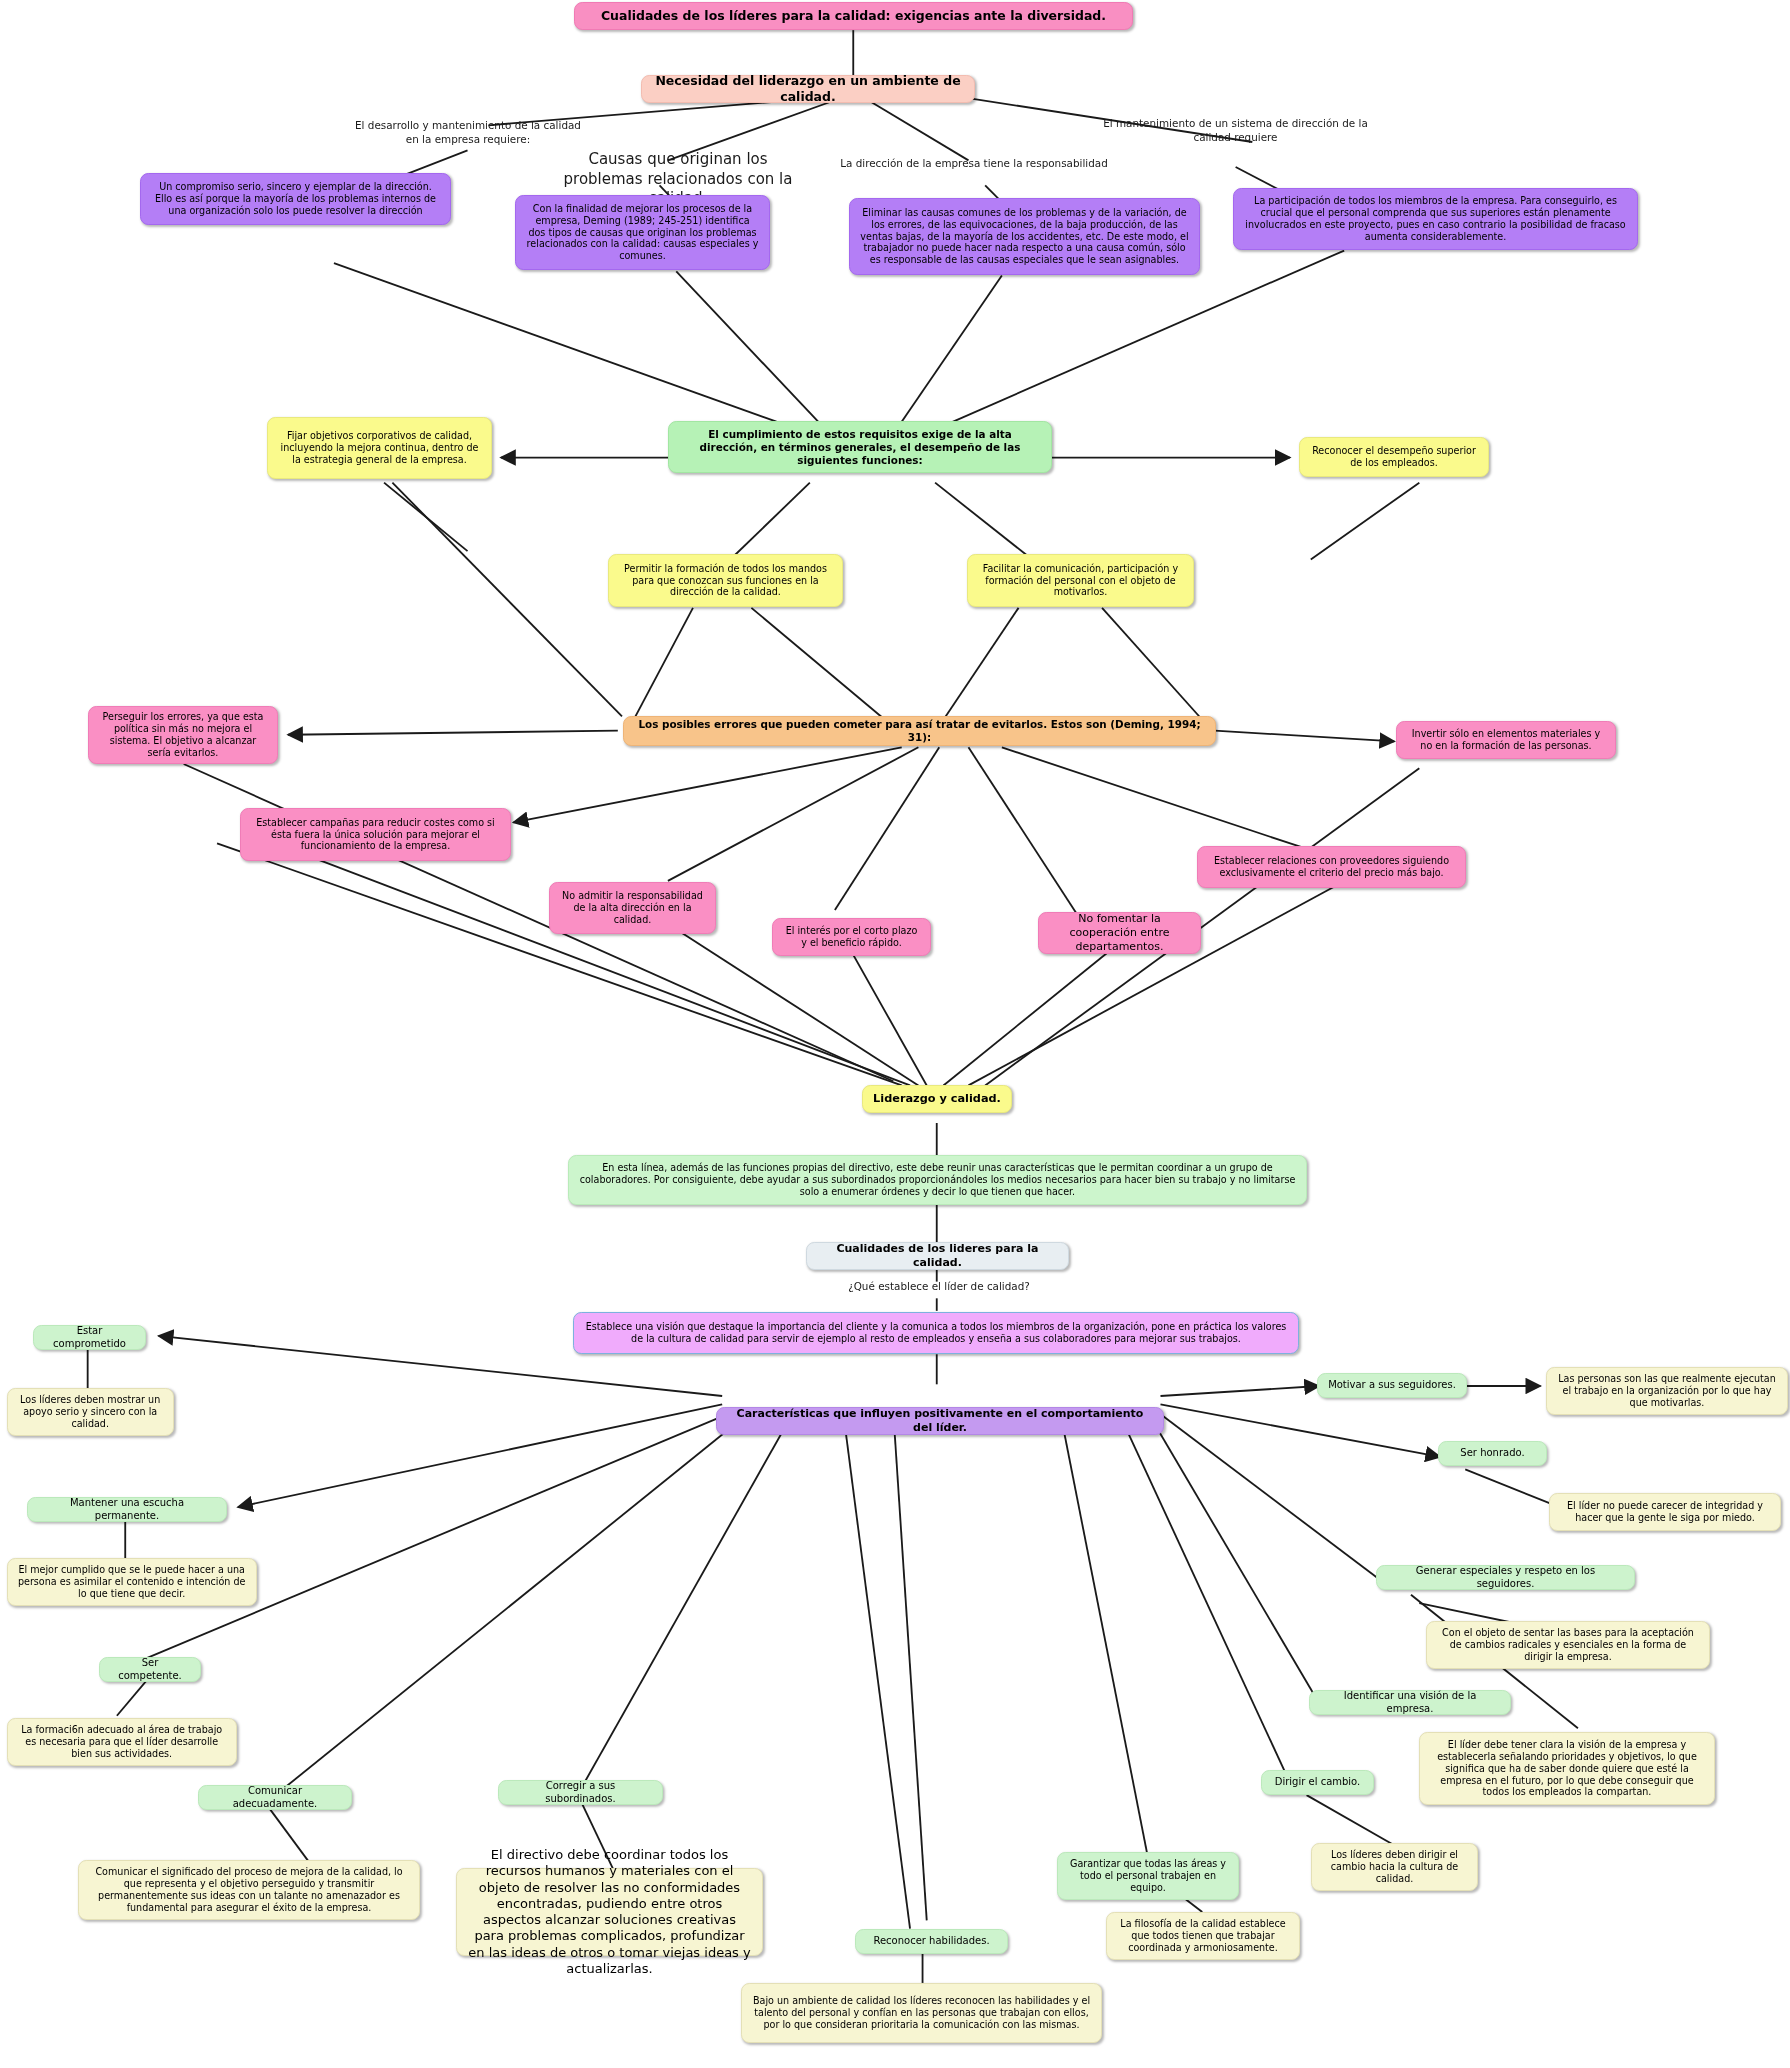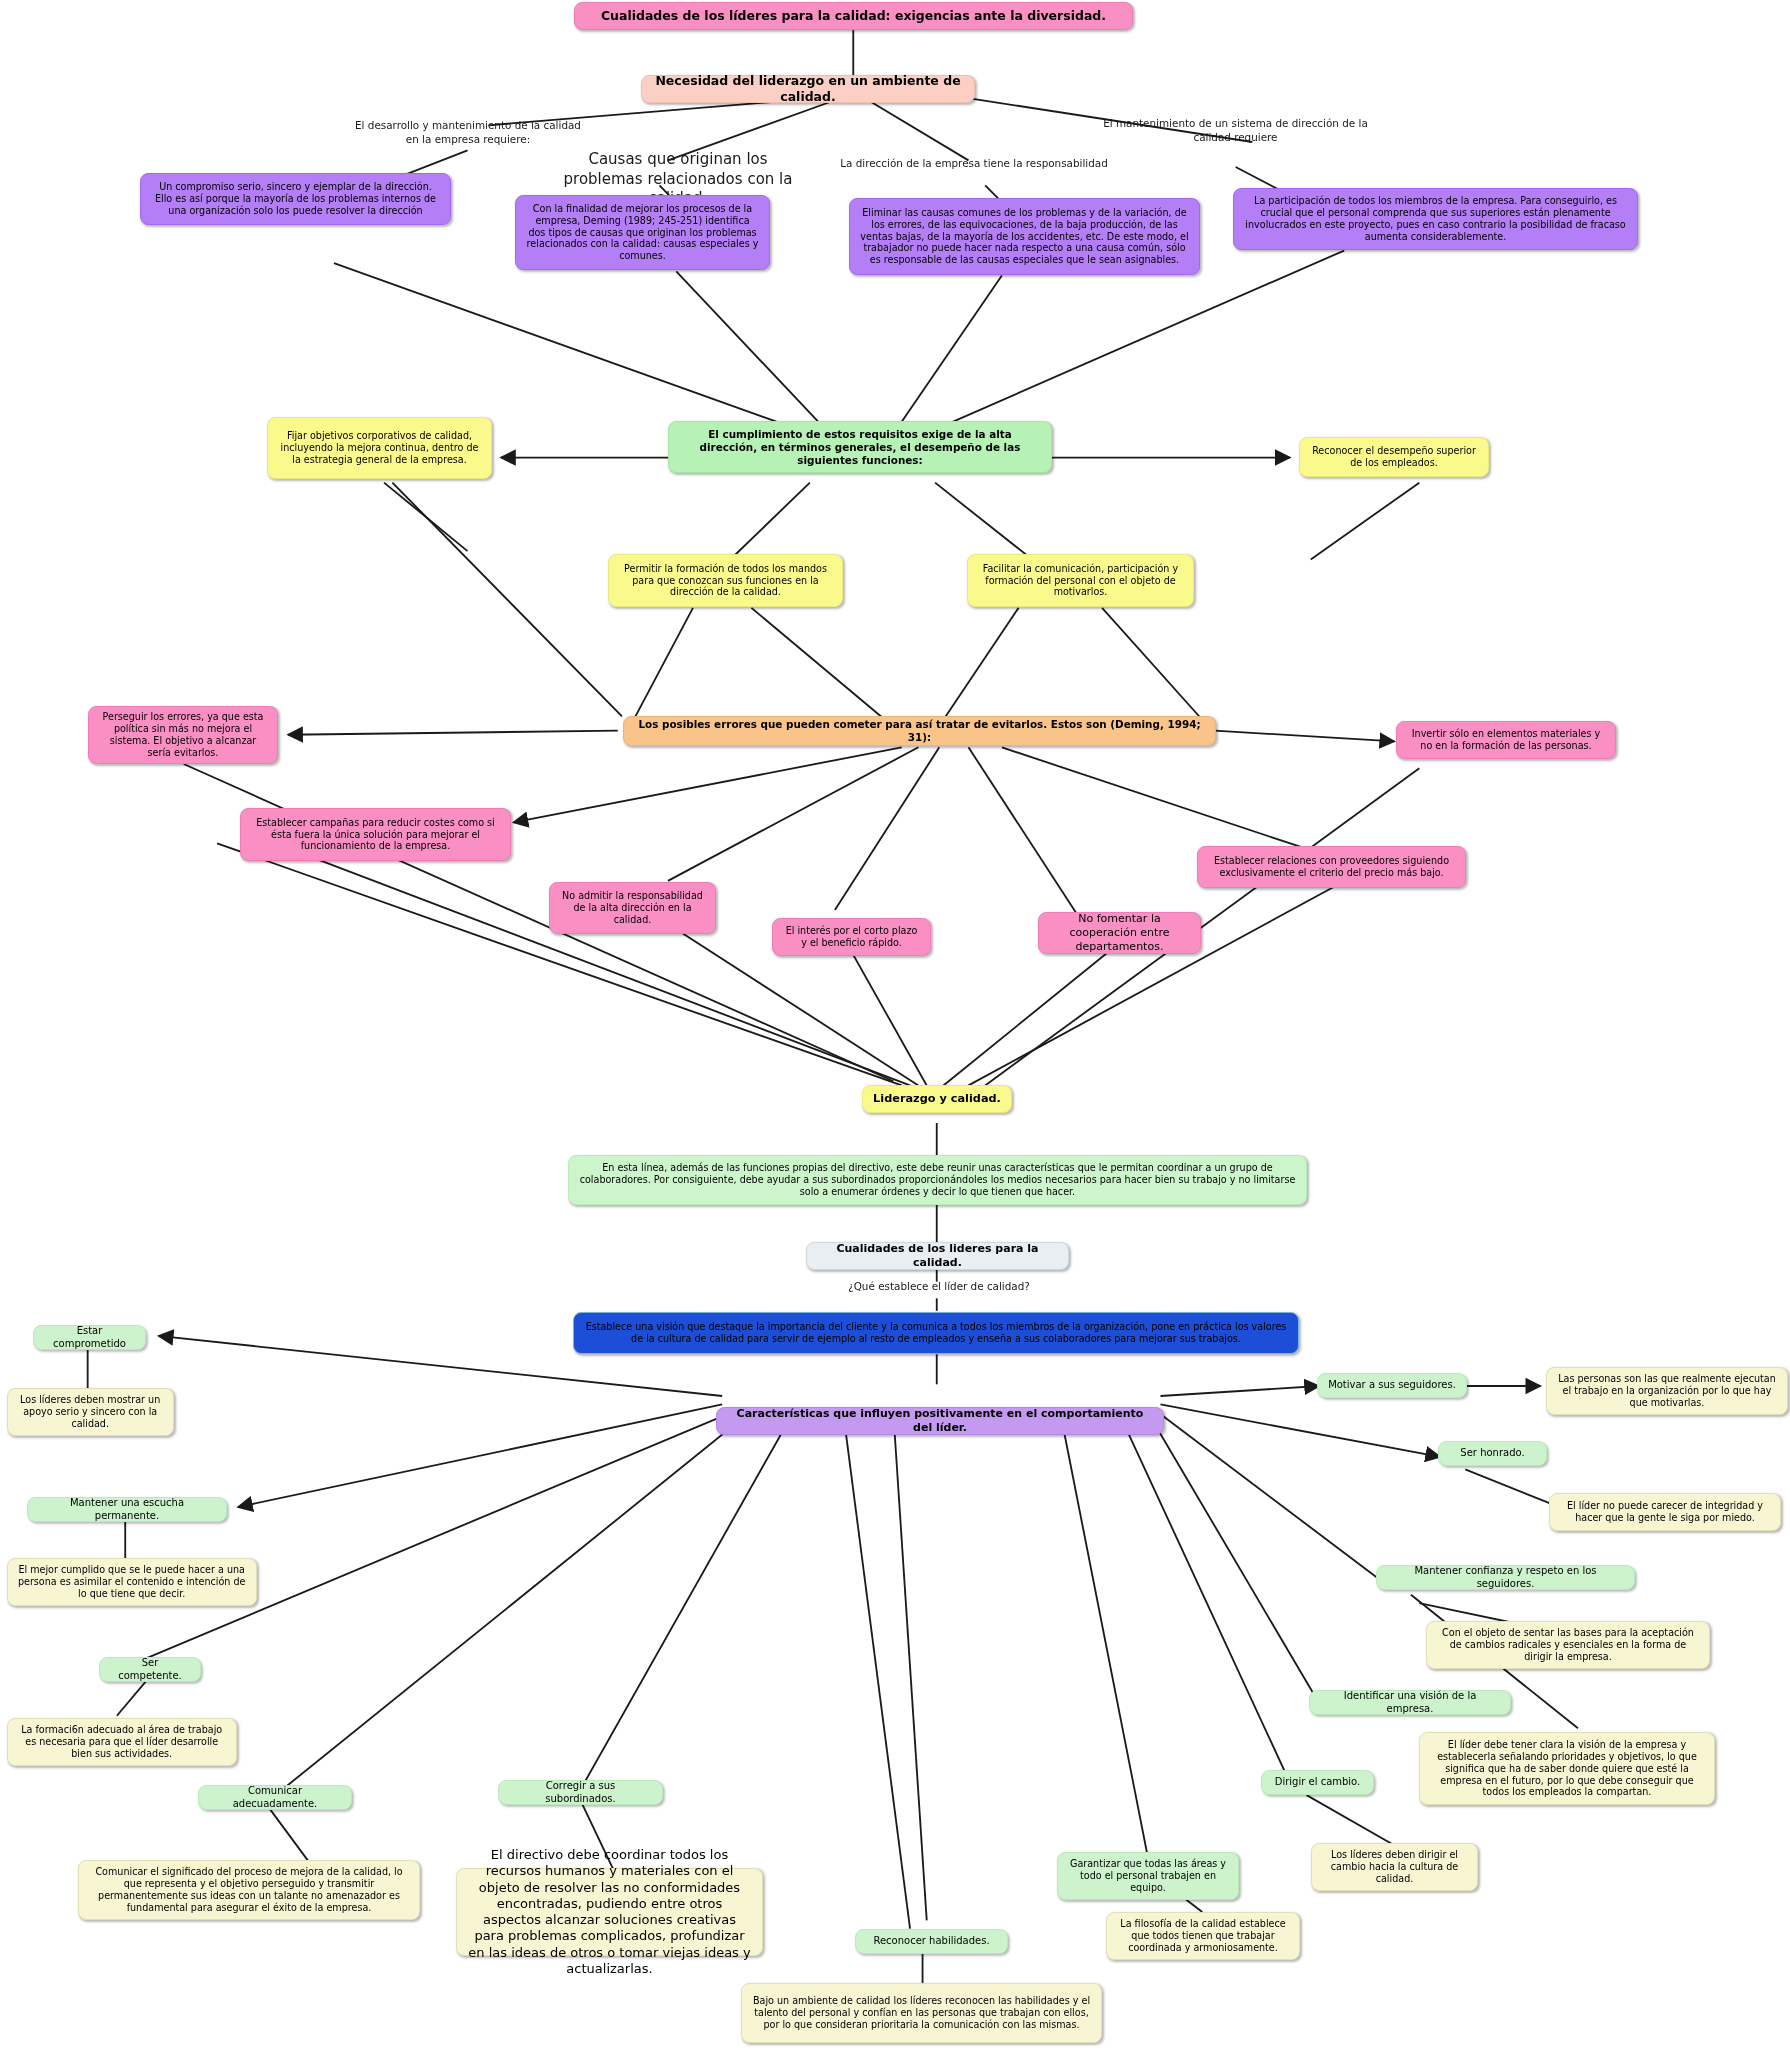--- a/index.html
+++ b/index.html
@@ -15,21 +15,21 @@
   .salmon{background:#fbcfc4;border:0.8px solid #f3bcb0;font-weight:bold;}
   .purple{background:#b47ef6;border:0.8px solid #a468ef;}
   .green-hdr{background:#b6f2b6;border:0.8px solid #a2e6a2;font-weight:bold;}
   .green{background:#ccf5cc;border:0.8px solid #b9ebb9;}
   .green-soft{background:#cdf3cd;border:0.8px solid #bbe9bb;}
   .yellow{background:#fafa8c;border:0.8px solid #e9e97e;}
   .yellow-hdr{background:#fafa8c;border:0.8px solid #e9e97e;font-weight:bold;}
   .orange{background:#f8c48a;border:0.8px solid #eeb477;font-weight:bold;}
   .pink{background:#fa8fc4;border:0.8px solid #f07cb7;}
   .grayblue{background:#e8eef2;border:0.8px solid #cfd9e0;font-weight:bold;}
-  .blue{background:#1d4ed8;border:0.8px solid #7cb1de;}
+  .blue{background:#f0abfc;border:0.8px solid #7cb1de;}
   .lilac{background:#c49af0;border:0.8px solid #b387e6;font-weight:bold;}
   .cream{background:#f7f5d2;border:0.8px solid #e4e0b6;}
   .plainlabel{position:absolute;text-align:center;color:#1a1a1a;
      background:transparent;border:none;box-shadow:none;line-height:1.3;}
 </style>
 </head>
 <body>
 
 <div id="canvas">
 
@@ -308,21 +308,21 @@
 </div>
 
 <div class="node green-soft" style="left:1309px;top:1690px;width:202px;height:25px;font-size:10px;">
   <span>Identificar una visión de la empresa.</span>
 </div>
 <div class="node cream" style="left:1419px;top:1732px;width:296px;height:73px;font-size:9.6px;">
   <span>El líder debe tener clara la visión de la empresa y establecerla señalando prioridades y objetivos, lo que significa que ha de saber donde quiere que esté la empresa en el futuro, por lo que debe conseguir que todos los empleados la compartan.</span>
 </div>
 
 <div class="node green-soft" style="left:1376px;top:1565px;width:259px;height:25px;font-size:10px;">
-  <span>Mantener confianza y respeto en los seguidores.</span>
+  <span>Generar especiales y respeto en los seguidores.</span>
 </div>
 <div class="node cream" style="left:1426px;top:1621px;width:284px;height:48px;font-size:9.6px;">
   <span>Con el objeto de sentar las bases para la aceptación de cambios radicales y esenciales en la forma de dirigir la empresa.</span>
 </div>
 
 <div class="node green-soft" style="left:1438px;top:1441px;width:109px;height:25px;font-size:10px;">
   <span>Ser honrado.</span>
 </div>
 <div class="node cream" style="left:1549px;top:1493px;width:232px;height:38px;font-size:9.6px;">
   <span>El líder no puede carecer de integridad y hacer que la gente le siga por miedo.</span>

